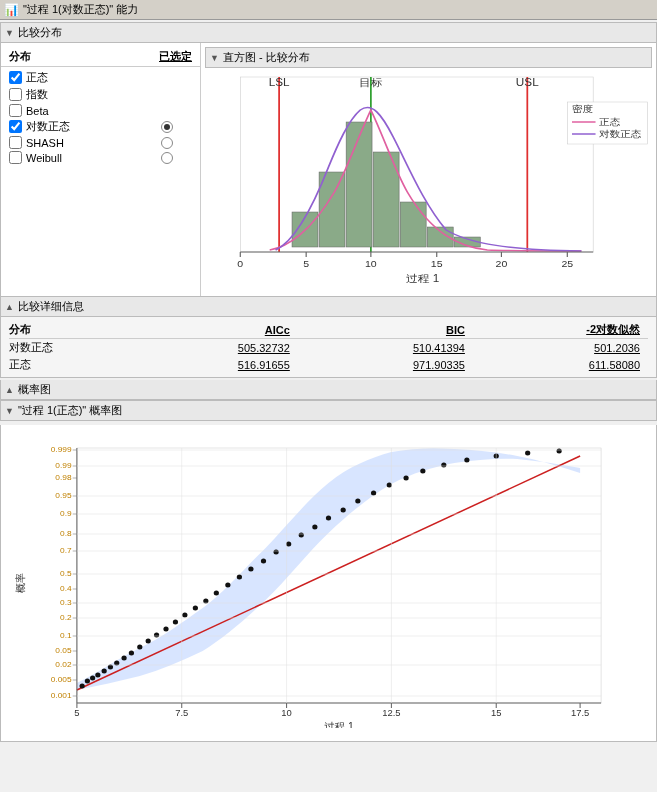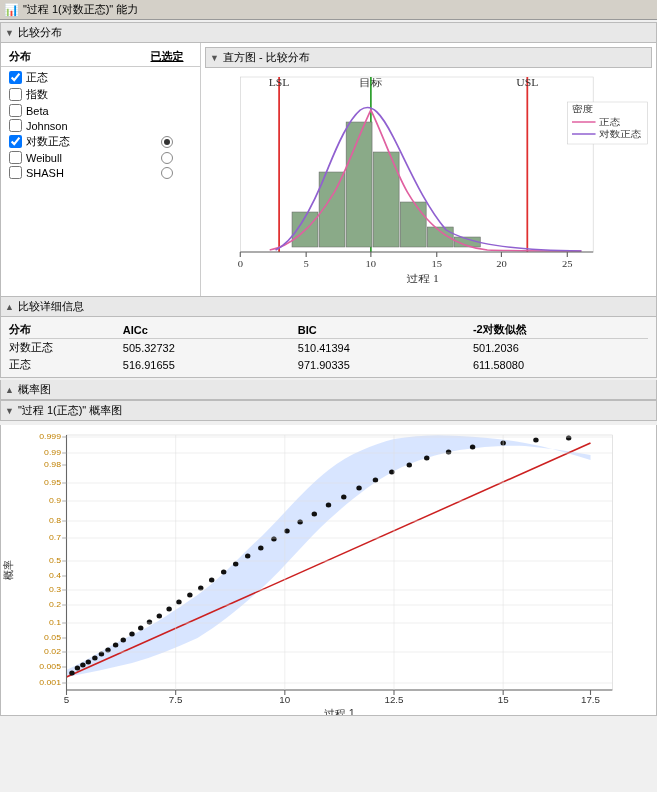--- a/index.html
+++ b/index.html
@@ -50,21 +50,21 @@
       padding: 4px 0;
     }
     .dist-list-header {
       display: flex;
       padding: 2px 8px;
       font-weight: bold;
       border-bottom: 1px solid #ccc;
       margin-bottom: 2px;
     }
     .dist-list-header .col-dist { flex: 1; }
-    .dist-list-header .col-sel { width: 50px; text-align: center; text-decoration: underline; }
+    .dist-list-header .col-sel { width: 50px; text-align: right; text-decoration: underline; }
     .dist-row {
       display: flex;
       align-items: center;
       padding: 1px 8px;
     }
     .dist-row .col-dist {
       flex: 1;
       display: flex;
       align-items: center;
       gap: 4px;
@@ -105,21 +105,20 @@
       border: 1px solid #bbb;
       display: flex;
       align-items: center;
       padding: 2px 4px;
       gap: 4px;
       margin-bottom: 4px;
     }
     .chart-area {
       position: relative;
       height: 220px;
-      font-family: Liberation Serif, serif;
     }
     .histogram-svg {
       width: 100%;
       height: 100%;
     }
 
     
     .detail-panel {
       border: 1px solid #bbb;
       border-top: none;
@@ -132,31 +131,31 @@
     }
     .detail-table th {
       text-align: left;
       font-weight: bold;
       padding: 1px 8px 1px 0;
       border-bottom: 1px solid #ccc;
     }
     .detail-table td {
       padding: 1px 8px 1px 0;
     }
-    .detail-table .num { text-align: left; min-width: 80px; }
+    .detail-table .num { text-align: right; min-width: 80px; text-decoration: underline; }
 
     
     .prob-section {
       margin-top: 2px;
     }
     .prob-chart-panel {
       border: 1px solid #bbb;
       border-top: none;
       background: #fff;
-      padding: 0;
+      padding: 13px;
     }
     .prob-chart-area {
       position: relative;
       height: 290px;
     }
   </style>
 </head>
 <body>
 
 <div class="title-bar">
@@ -194,47 +193,40 @@
         </div>
         <div class="dist-row">
           <div class="col-dist">
             <input type="checkbox" style="">
             <span>Beta</span>
           </div>
           <div class="col-sel"></div>
         </div>
         <div class="dist-row">
           <div class="col-dist">
-            <input type="checkbox" style="">
-            <span>Johnson</span>
-          </div>
-          <div class="col-sel"></div>
-        </div>
-        <div class="dist-row">
-          <div class="col-dist">
             <input type="checkbox" checked="" style="">
             <span>对数正态</span>
           </div>
           <div class="col-sel">
             <div class="radio-circle filled"></div>
           </div>
         </div>
         <div class="dist-row">
           <div class="col-dist">
             <input type="checkbox" style="">
-            <span>Weibull</span>
+            <span>SHASH</span>
           </div>
           <div class="col-sel">
             <div class="radio-circle empty"></div>
           </div>
         </div>
         <div class="dist-row">
           <div class="col-dist">
             <input type="checkbox" style="">
-            <span>SHASH</span>
+            <span>Weibull</span>
           </div>
           <div class="col-sel">
             <div class="radio-circle empty"></div>
           </div>
         </div>
       </div>
   </div>
 
   <div class="histogram-col">
     <div class="chart-title-bar">

